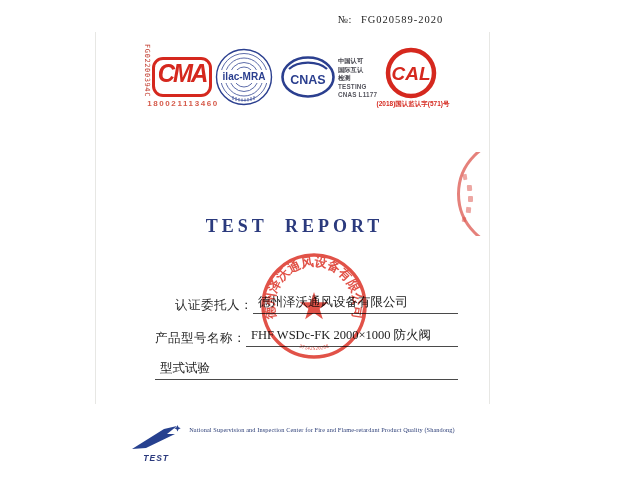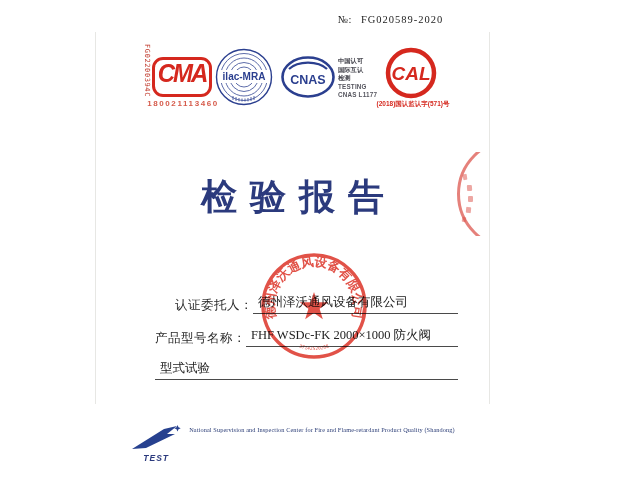--- a/index.html
+++ b/index.html
@@ -117,21 +117,21 @@
     <div class="en">TESTING</div>
     <div class="en">CNAS L1177</div>
   </div>
 
   <svg class="cal" width="54" height="54" viewBox="0 0 54 54">
     <circle cx="27" cy="27" r="23" fill="none" stroke="#d5281e" stroke-width="4.5"></circle>
     <text x="27" y="34" text-anchor="middle" font-size="19" font-weight="bold" font-style="italic" fill="#d5281e" font-family="Liberation Sans, sans-serif">CAL</text>
   </svg>
   <div class="cal-caption">(2018)国认监认字(571)号</div>
 
-  <div class="title-zh">检验报告</div>
+  <div class="title-en">TEST REPORT</div>
 
   <div class="fields">
     <div class="field-row">
       <span class="field-label">认证委托人：</span>
       <span class="field-value">德州泽沃通风设备有限公司</span>
     </div>
     <div class="field-row">
       <span class="field-label">产品型号名称：</span>
       <span class="field-value">FHF WSDc-FK 2000×1000 防火阀</span>
     </div>

